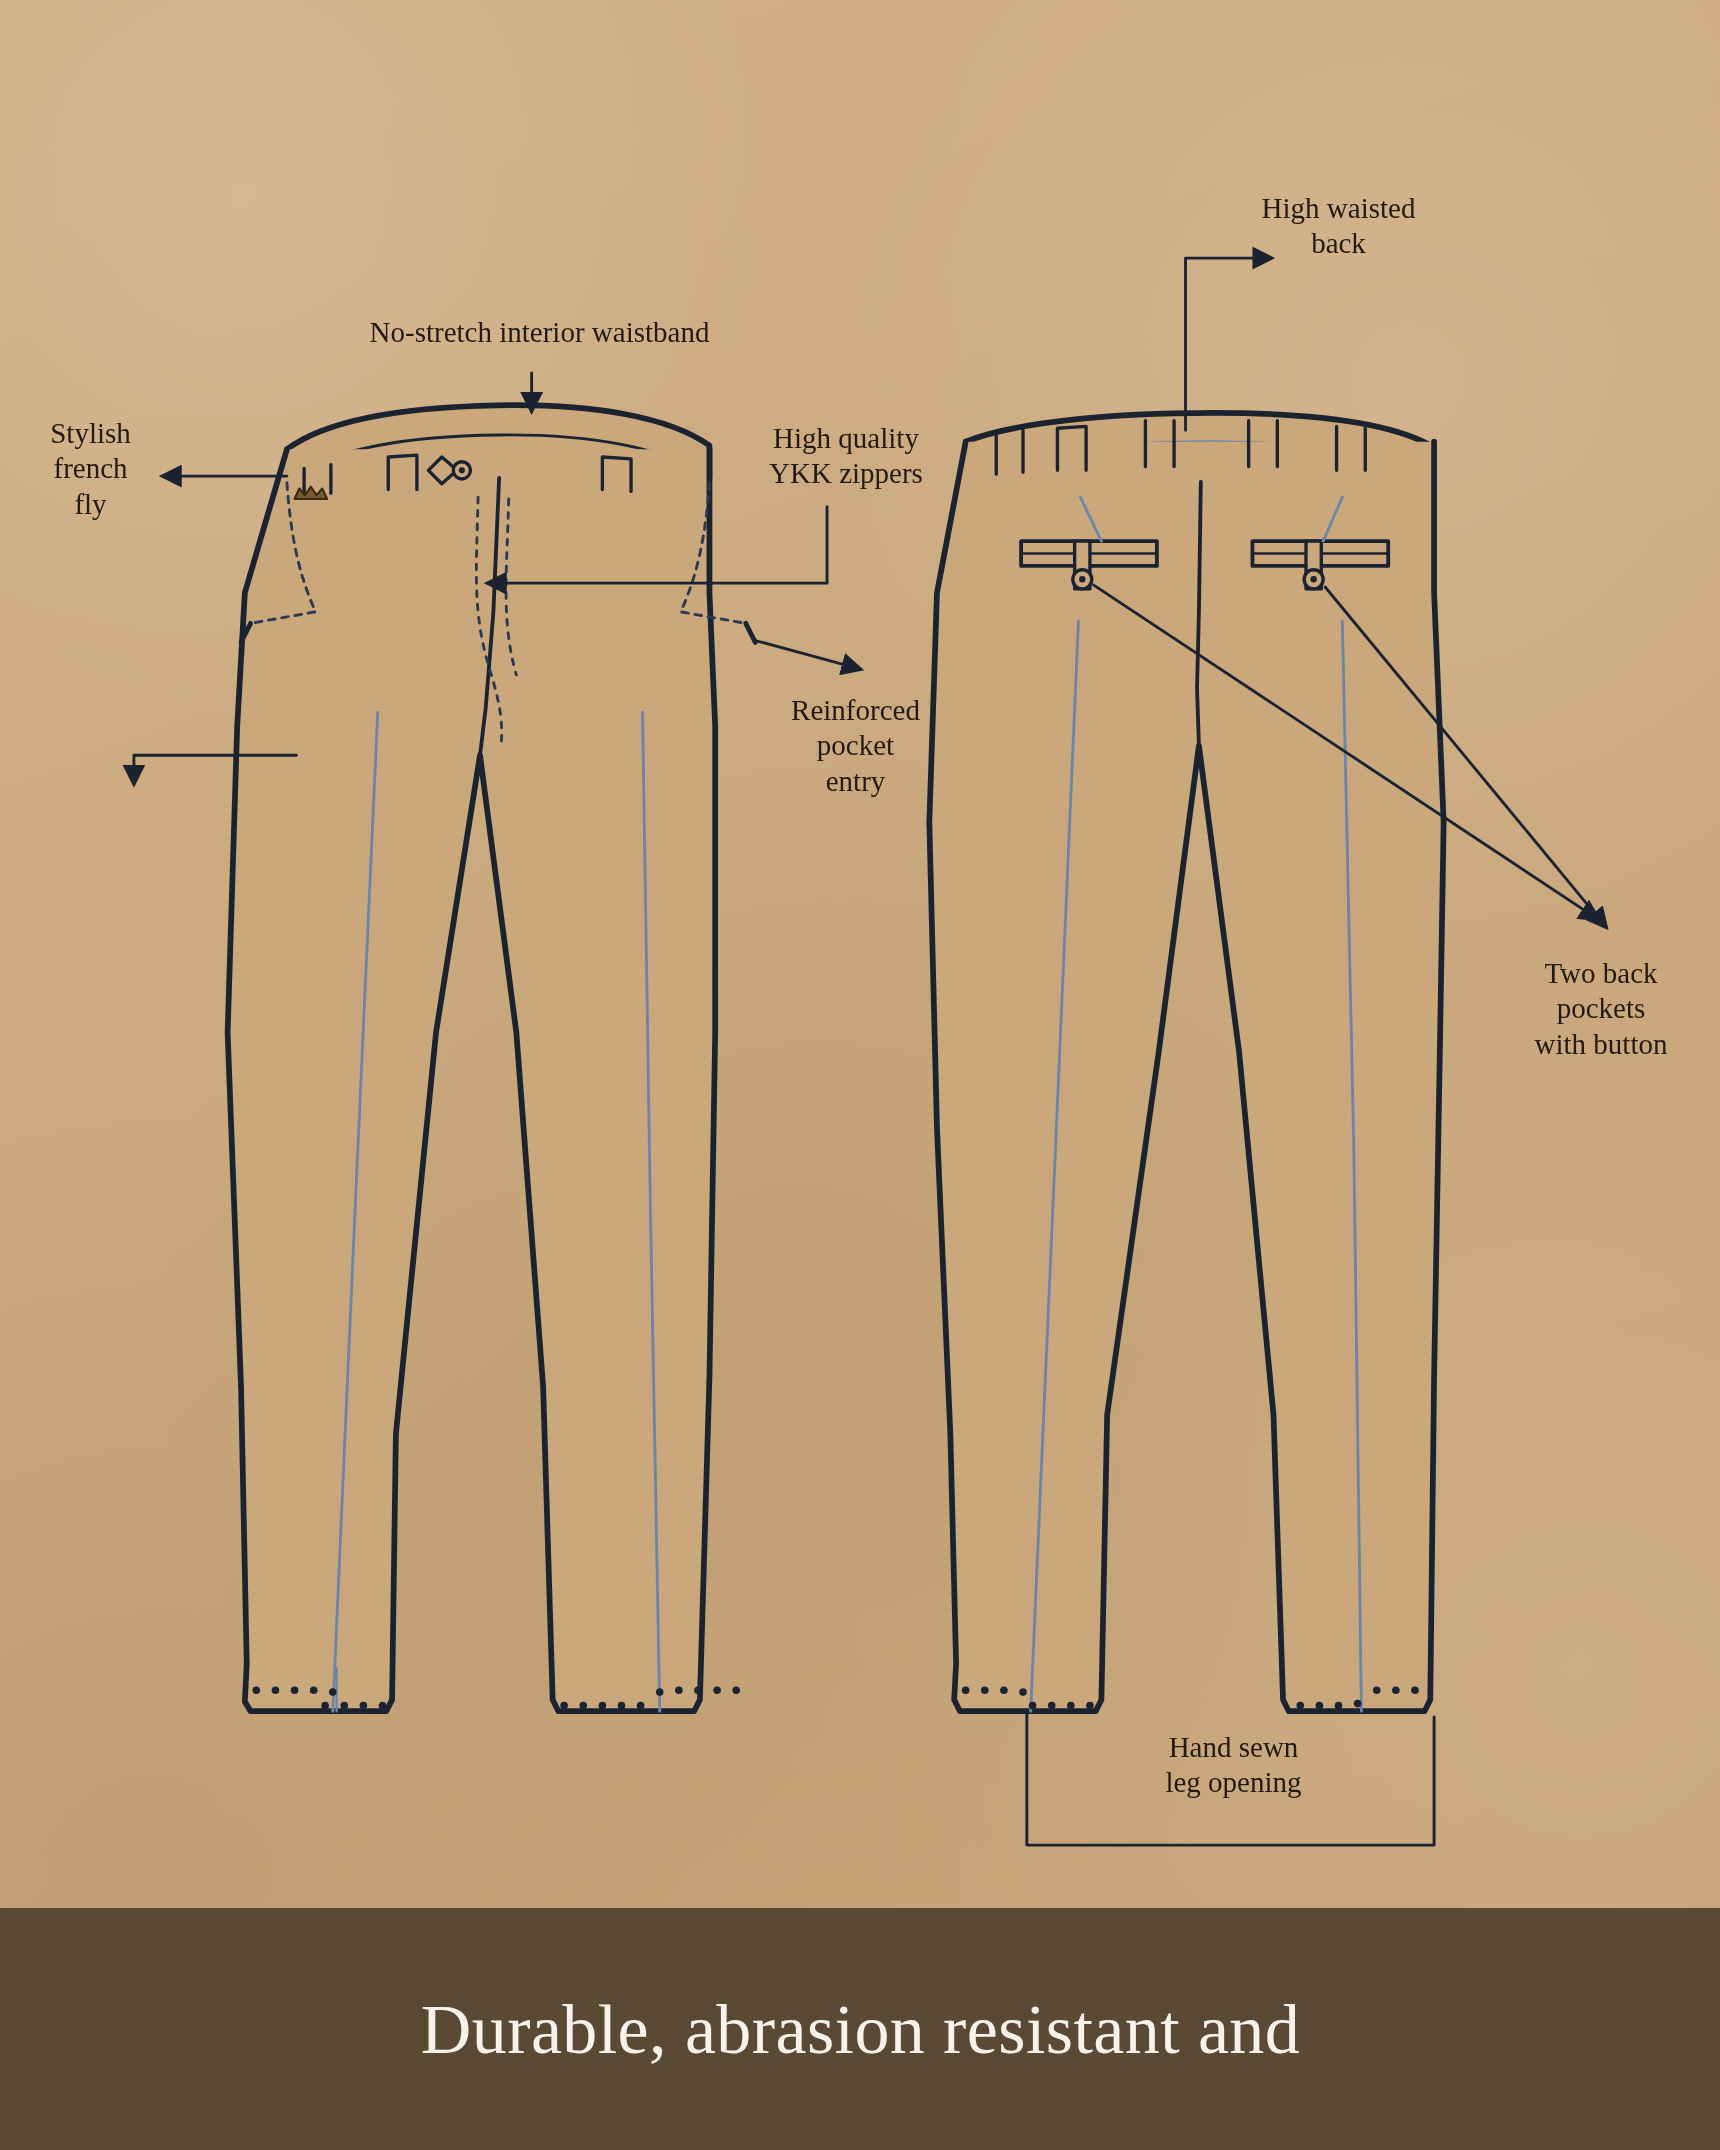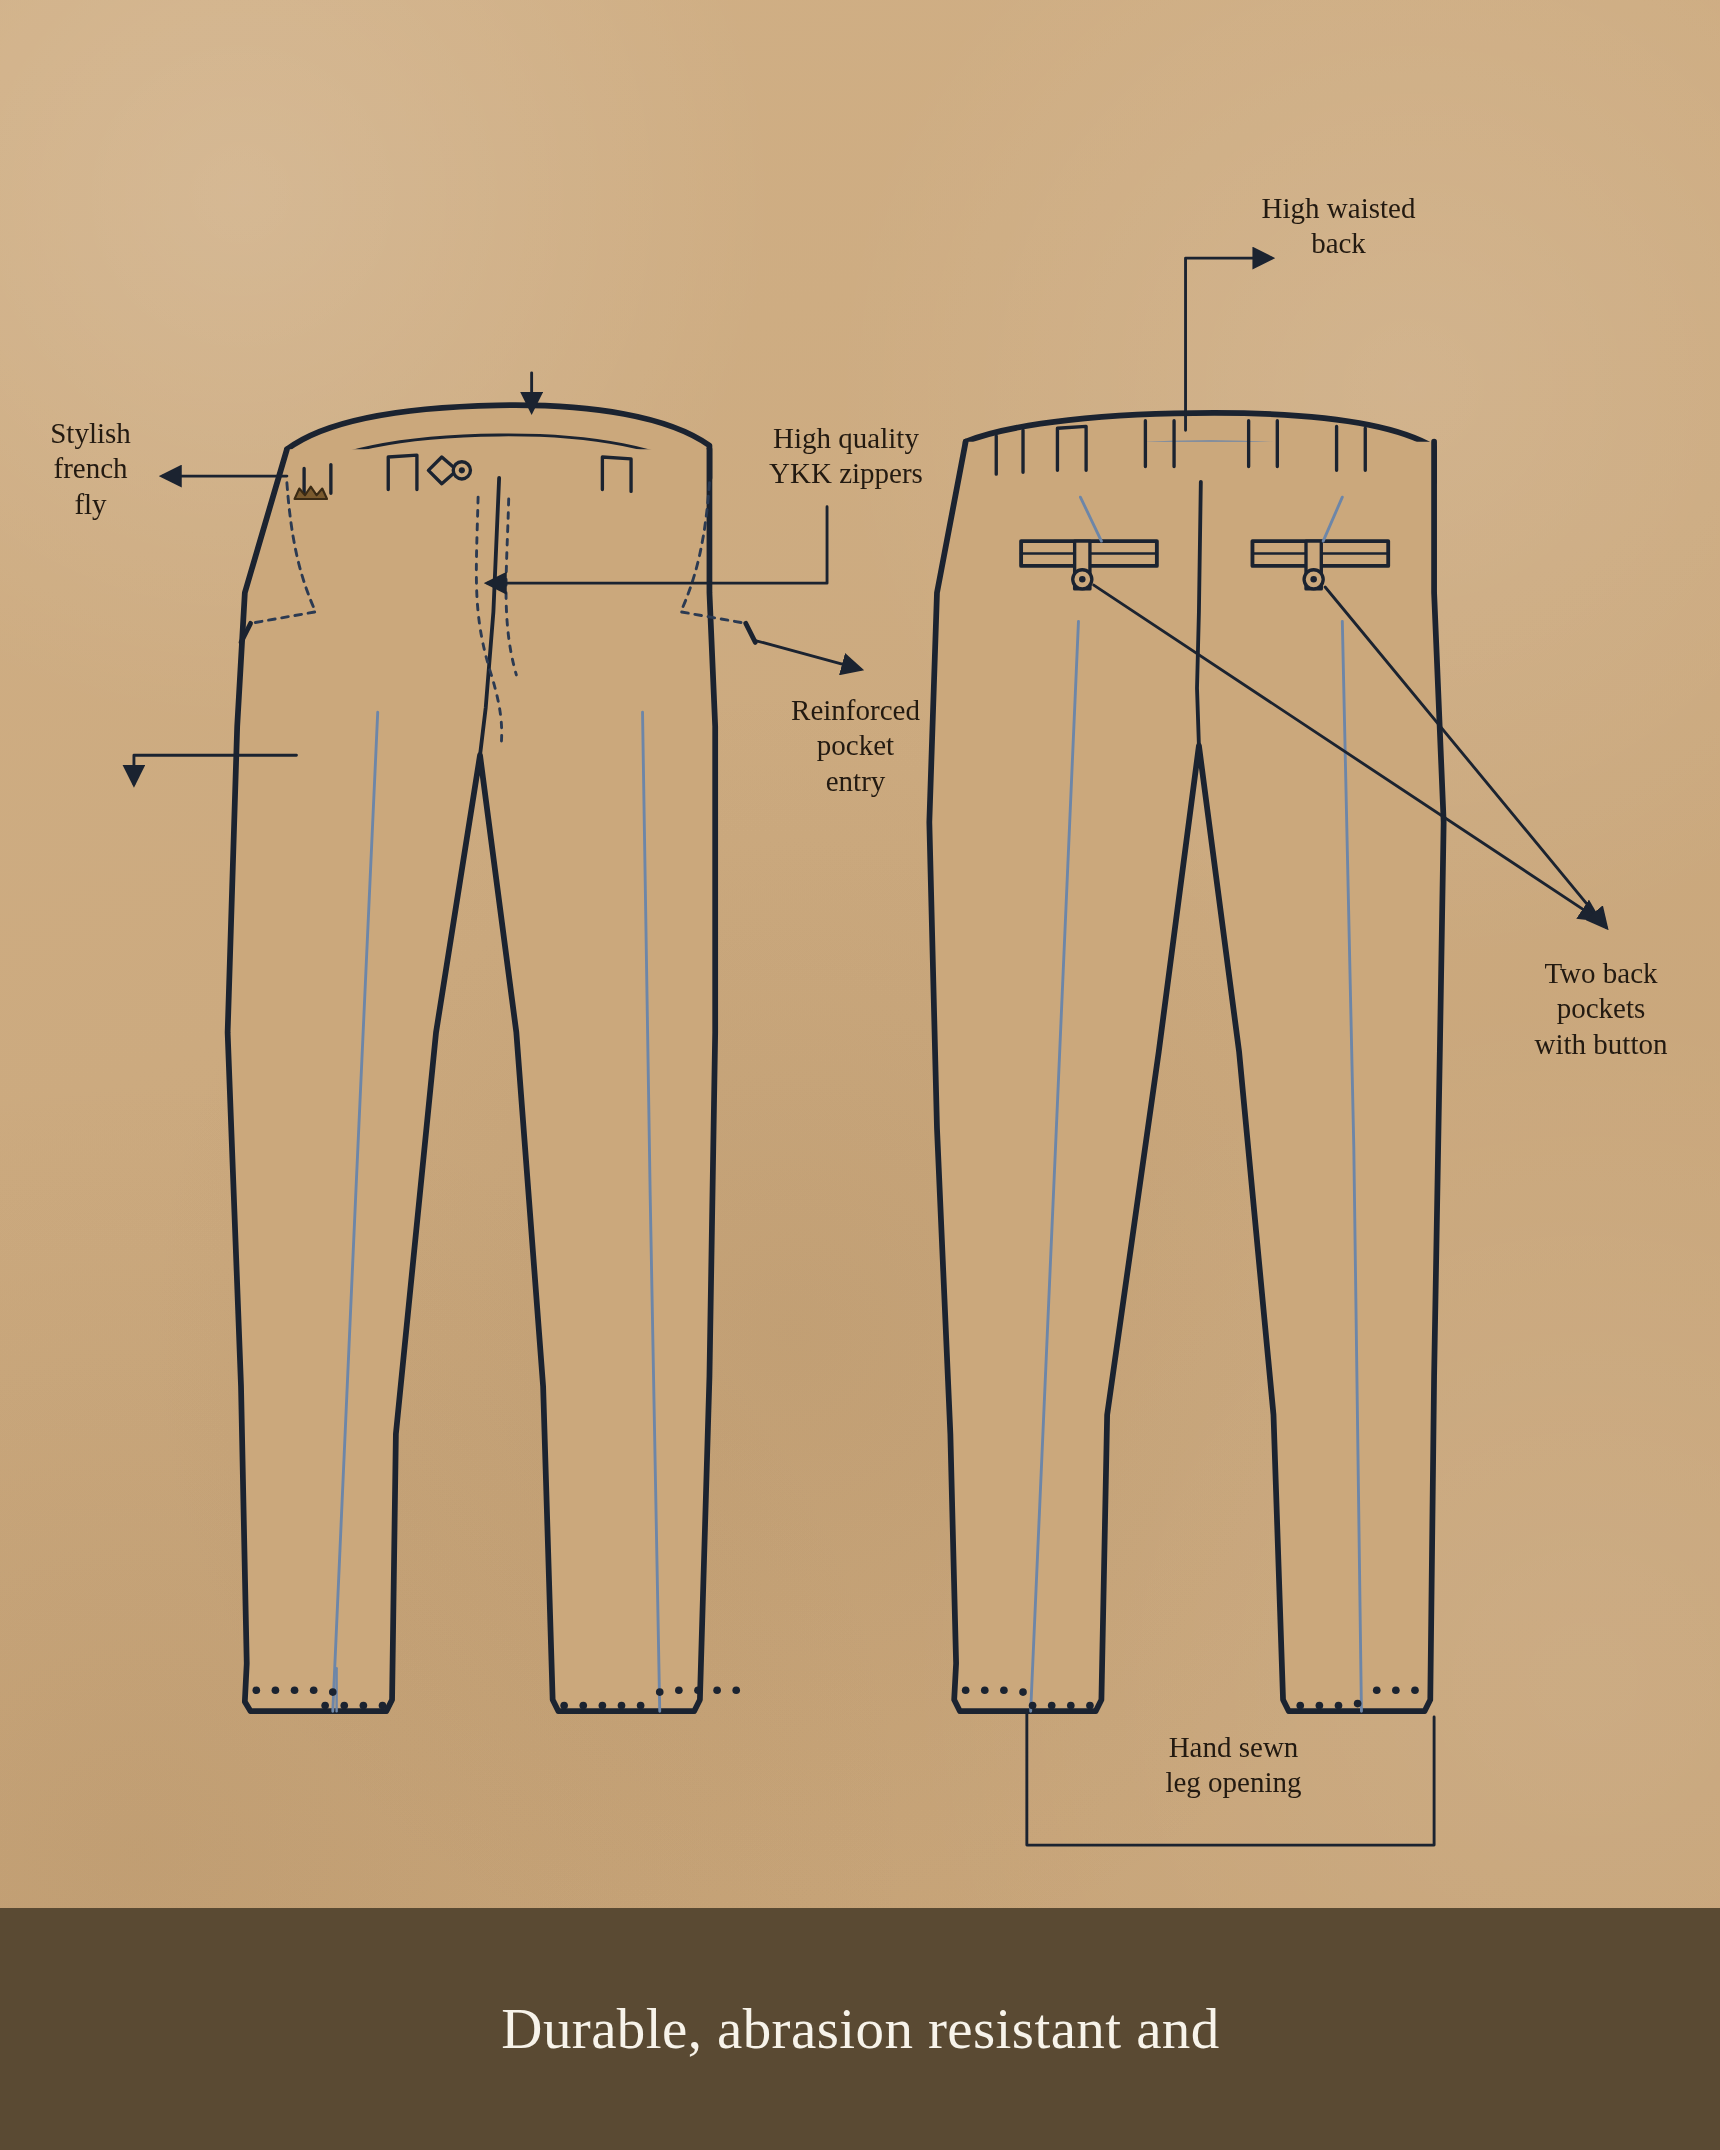--- a/index.html
+++ b/index.html
@@ -55,21 +55,21 @@
     height: 243px;
     background: #5a4a33;
     color: #f7f3ea;
     display: flex;
     flex-direction: column;
     align-items: center;
     justify-content: center;
     text-align: center;
   }
   #footer-banner .line {
-    font-size: 57px;
+    font-size: 70px;
     line-height: 1.16;
     letter-spacing: 0.4px;
   }
 </style>
 </head>
 <body>
 
 <div id="stage">
 
   <div id="paper-texture"></div>
@@ -239,20 +239,21 @@
       </g>
 
       <defs>
         <marker id="arrow" viewBox="0 0 12 12" refX="10" refY="6" markerWidth="8" markerHeight="8" orient="auto-start-reverse">
           <path d="M 0 0 L 12 6 L 0 12 z" fill="#1b2330" stroke="none"></path>
         </marker>
       </defs>
     </g>
   </svg>
 
+  <div class="callout" style="left:315px; top:315px; width:449px;">No-stretch interior waistband</div>
 
   <div class="callout" style="left:19px; top:416px; width:143px;">Stylish
 french
 fly</div>
 
   <div class="callout" style="left:1224px; top:191px; width:229px;">High waisted
 back</div>
 
   <div class="callout" style="left:736px; top:421px; width:220px;">High quality
 YKK zippers</div>

